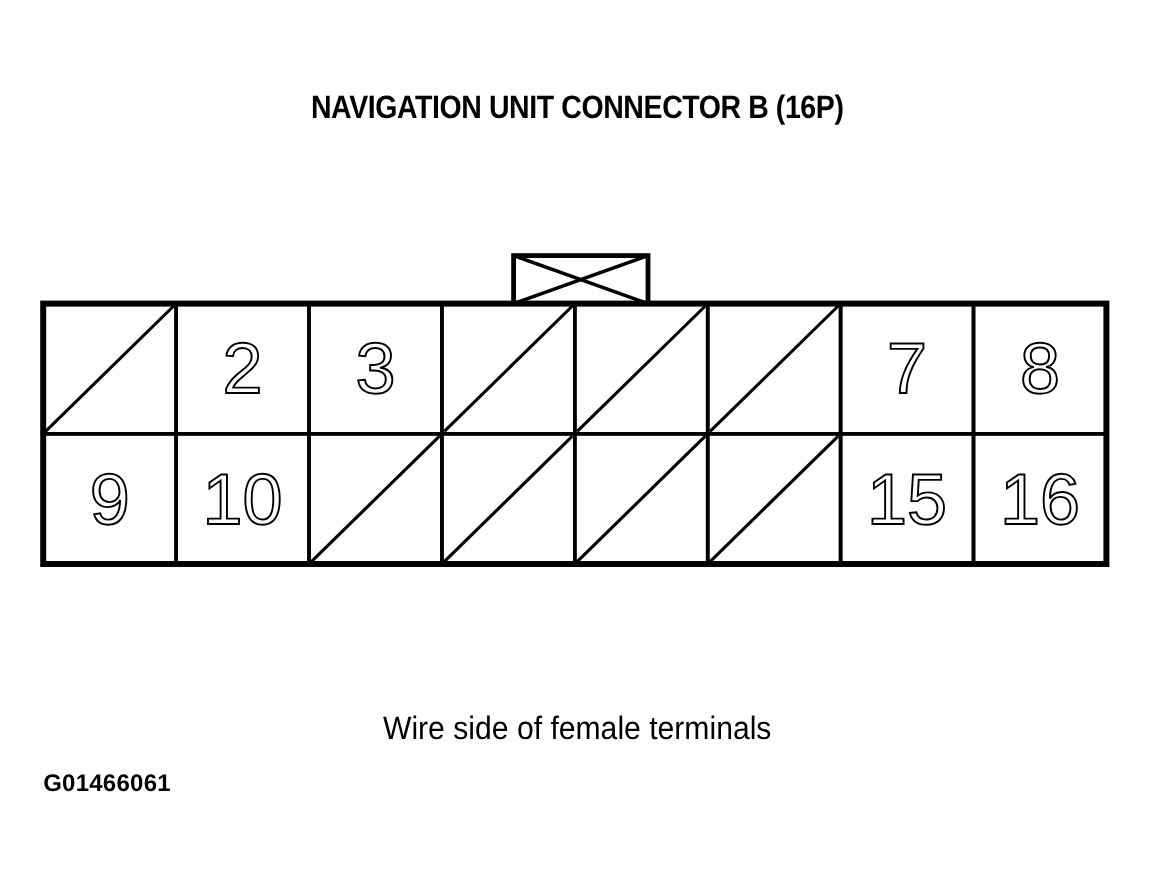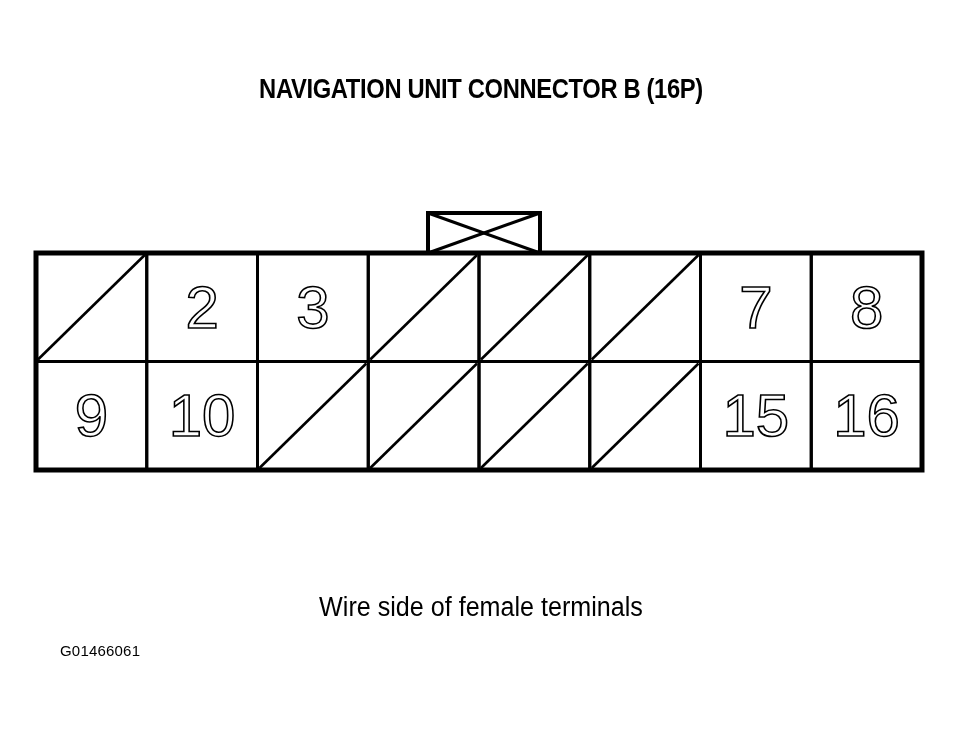--- a/index.html
+++ b/index.html
@@ -52,26 +52,25 @@
     transform: scaleX(0.93);
     transform-origin: 50% 50%;
     white-space: nowrap;
   }
 
   #reference-code {
     position: absolute;
     left: 36px;
     top: 642px;
     font-family: "Liberation Sans", sans-serif;
-    font-weight: normal;
-    font-size: 15px;
+    font-weight: bold;
+    font-size: 20px;
     letter-spacing: 0.2px;
     color: #000000;
     white-space: nowrap;
-    margin-left: 24px;
   }
 
   .pin-number {
     font-family: "Liberation Sans", sans-serif;
     font-weight: 300;
     font-size: 60px;
     fill: none;
     stroke: #000000;
     stroke-width: 1.6;
     paint-order: stroke;

